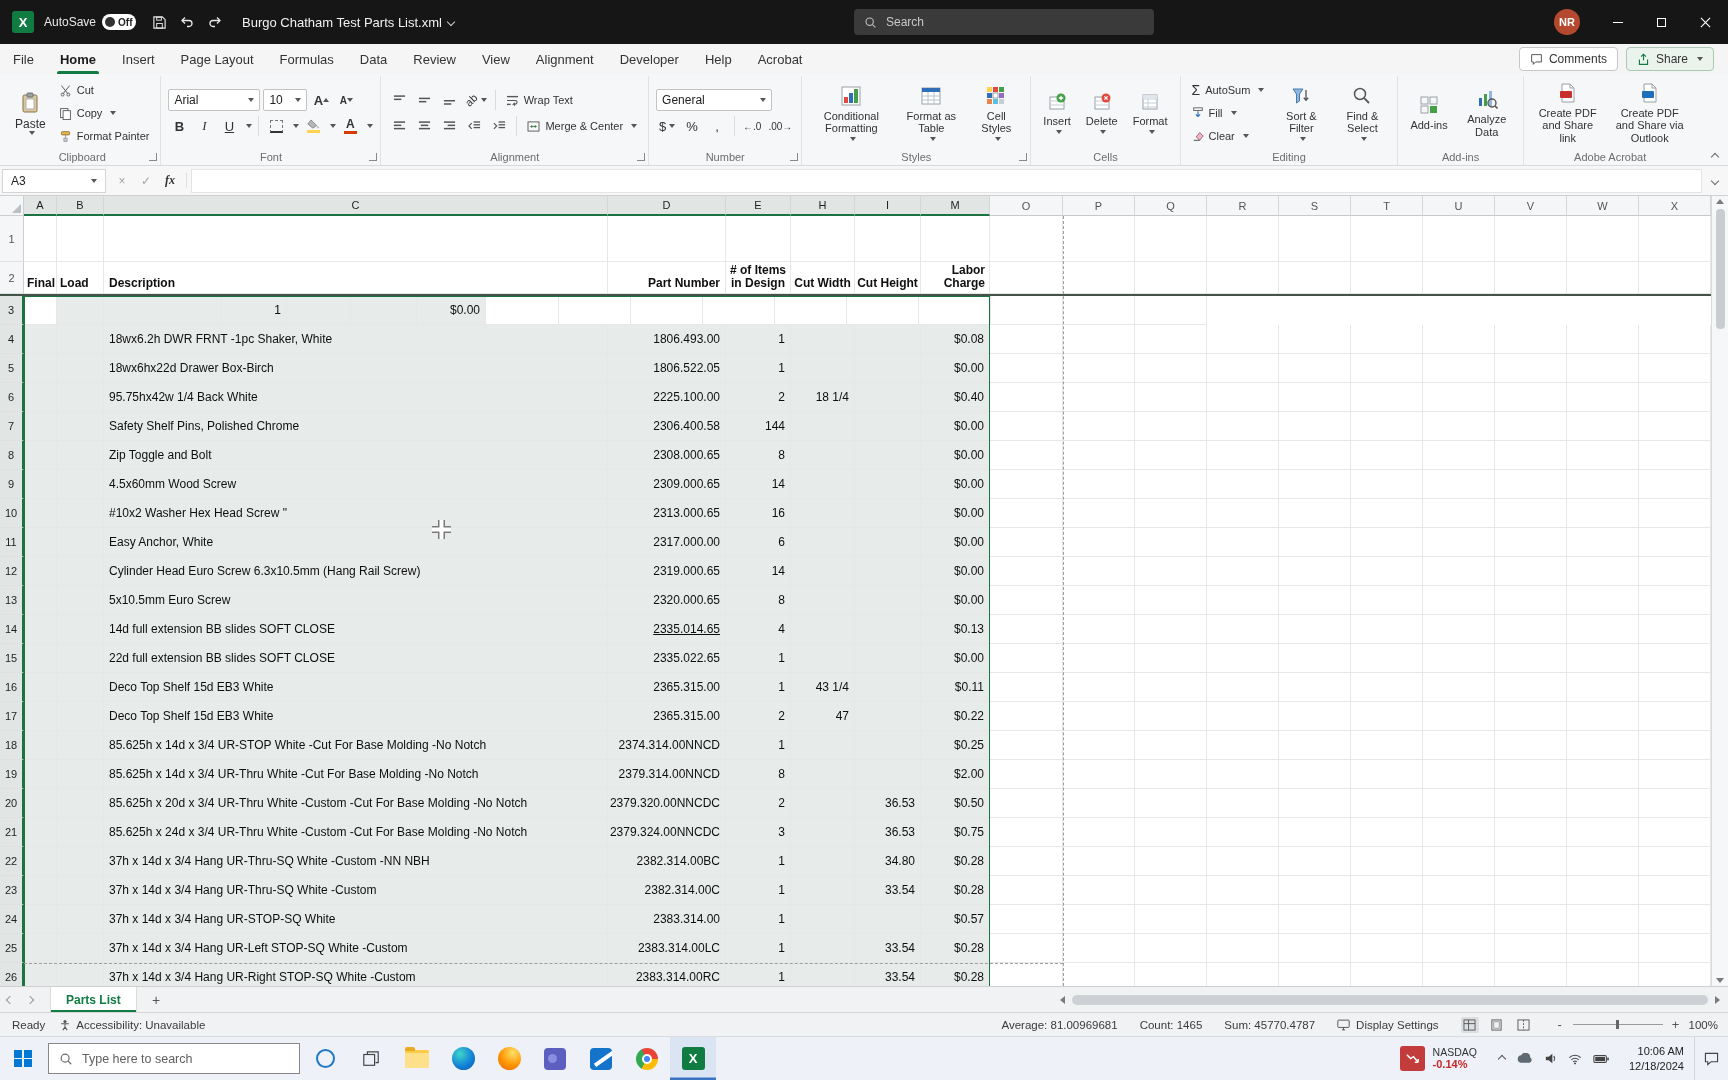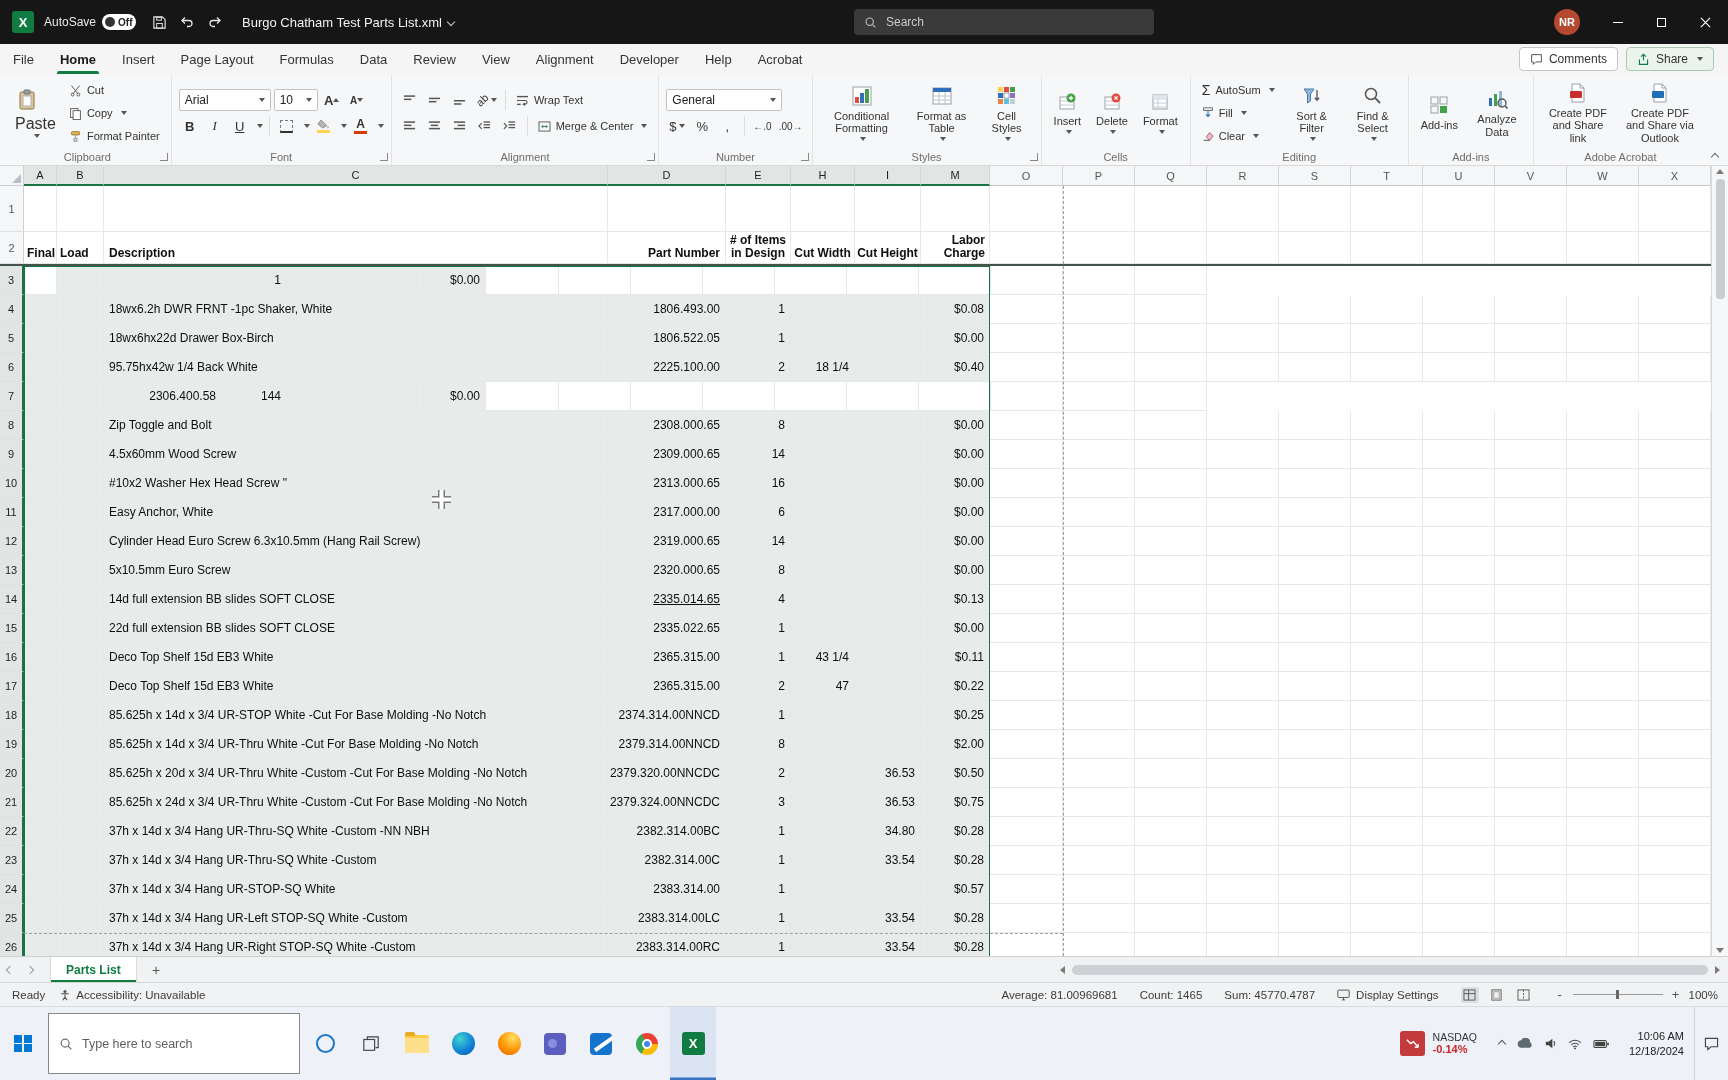--- a/index.html
+++ b/index.html
@@ -33,21 +33,21 @@
   .pillbtn{height:24px;border:1px solid #c6c6c6;border-radius:4px;background:#fff;display:flex;align-items:center;gap:6px;padding:0 10px;font-size:12px;color:#333;}
   .pillbtn.share{background:#eaf3ec;border-color:#a9c9b2;}
 
   
   .ribbon{height:92px;background:#f6f7f8;border-bottom:1px solid #d9d9d9;display:flex;align-items:stretch;padding:2px 2px 0 4px;position:relative;flex:0 0 auto;}
   .rgroup{display:flex;flex-direction:column;padding:2px 7px 0 7px;border-right:1px solid #e2e2e2;position:relative;}
   .gcontent{flex:1;display:flex;align-items:center;gap:5px;}
   .gcontent.col{flex-direction:column;align-items:flex-start;justify-content:center;gap:4px;}
   .glabel{height:17px;font-size:11px;color:#6d6d6d;display:flex;align-items:center;justify-content:center;}
   .launcher{position:absolute;right:3px;bottom:4px;width:8px;height:8px;border-right:1px solid #888;border-bottom:1px solid #888;}
-  .bigbtn{display:flex;flex-direction:column;align-items:flex-start;justify-content:center;gap:3px;padding:2px 4px;border-radius:3px;font-size:16px;color:#333;text-align:center;line-height:1.15;}
+  .bigbtn{display:flex;flex-direction:column;align-items:center;justify-content:center;gap:3px;padding:2px 4px;border-radius:3px;font-size:12px;color:#333;text-align:center;line-height:1.15;}
   .bigbtn .blabel{display:flex;flex-direction:column;align-items:center;}
   .vstack{display:flex;flex-direction:column;justify-content:center;gap:3px;}
   .smallbtn{display:flex;align-items:center;gap:5px;font-size:11px;height:20px;padding:0 4px;color:#333;border-radius:3px;white-space:nowrap;}
   .hrow{display:flex;align-items:center;gap:3px;}
   .combo{height:22px;border:1px solid #c3c3c3;background:#fff;border-radius:2px;display:flex;align-items:center;justify-content:space-between;font-size:12px;color:#222;padding:0 5px;}
   .w92{width:92px;} .w44{width:44px;} .w116{width:116px;}
   .iconbtn{min-width:22px;height:22px;display:flex;align-items:center;justify-content:center;border-radius:3px;font-size:13px;color:#333;padding:0 2px;position:relative;}
   .iconbtn.b{font-weight:bold;}
   .iconbtn.i{font-style:italic;font-family:"Liberation Serif",serif;}
   .iconbtn.u{text-decoration:underline;}
@@ -651,20 +651,33 @@
         </div>
       </div>
       <div class="glabel">
           <span>Adobe Acrobat</span>
         </div>
     </div>
 
     <span class="collapse-chev chev up"></span>
   </div>
 
+  <div class="formulabar">
+    <div class="namebox">
+      <span>A3</span>
+      <span class="cdown"></span>
+    </div>
+    <div class="fbtns">
+      <span class="fbtn dim">×</span>
+      <span class="fbtn dim">✓</span>
+      <span class="fbtn fx">fx</span>
+    </div>
+    <div class="finput"></div>
+    <span class="chev down" style="margin:0 10px"></span>
+  </div>
 
   <div class="grid">
     <div class="colhdrrow">
       <div class="corner"></div>
     <div class="colhdr sel" style="width: 33px;">A</div>
         <div class="colhdr sel" style="width: 47px;">B</div>
         <div class="colhdr sel" style="width: 504px;">C</div>
         <div class="colhdr sel" style="width: 118px;">D</div>
         <div class="colhdr sel" style="width: 65px;">E</div>
         <div class="colhdr sel" style="width: 64px;">H</div>
@@ -804,20 +817,21 @@
           <div class="cell" style="width: 72px;"></div>
           <div class="cell" style="width: 72px;"></div>
           <div class="cell" style="width: 72px;"></div>
           <div class="cell" style="width: 72px;"></div>
           <div class="cell" style="width: 72px;"></div>
         </div>
         <div class="grow datarow">
           <div class="rowhdr sel">7</div>
           <div class="cell selc" style="width: 33px;"></div>
           <div class="cell selc" style="width: 47px;"></div>
+          <div class="cell selc left" style="width: 504px;">Safety Shelf Pins, Polished Chrome</div>
           <div class="cell selc num" style="width: 118px;">2306.400.58</div>
           <div class="cell selc num" style="width: 65px;">144</div>
           <div class="cell selc num" style="width: 64px;"></div>
           <div class="cell selc num" style="width: 66px;"></div>
           <div class="cell selc num" style="width: 69px;">$0.00</div>
           <div class="cell" style="width: 73px;"></div>
           <div class="cell" style="width: 72px;"></div>
           <div class="cell" style="width: 72px;"></div>
           <div class="cell" style="width: 72px;"></div>
           <div class="cell" style="width: 72px;"></div>

